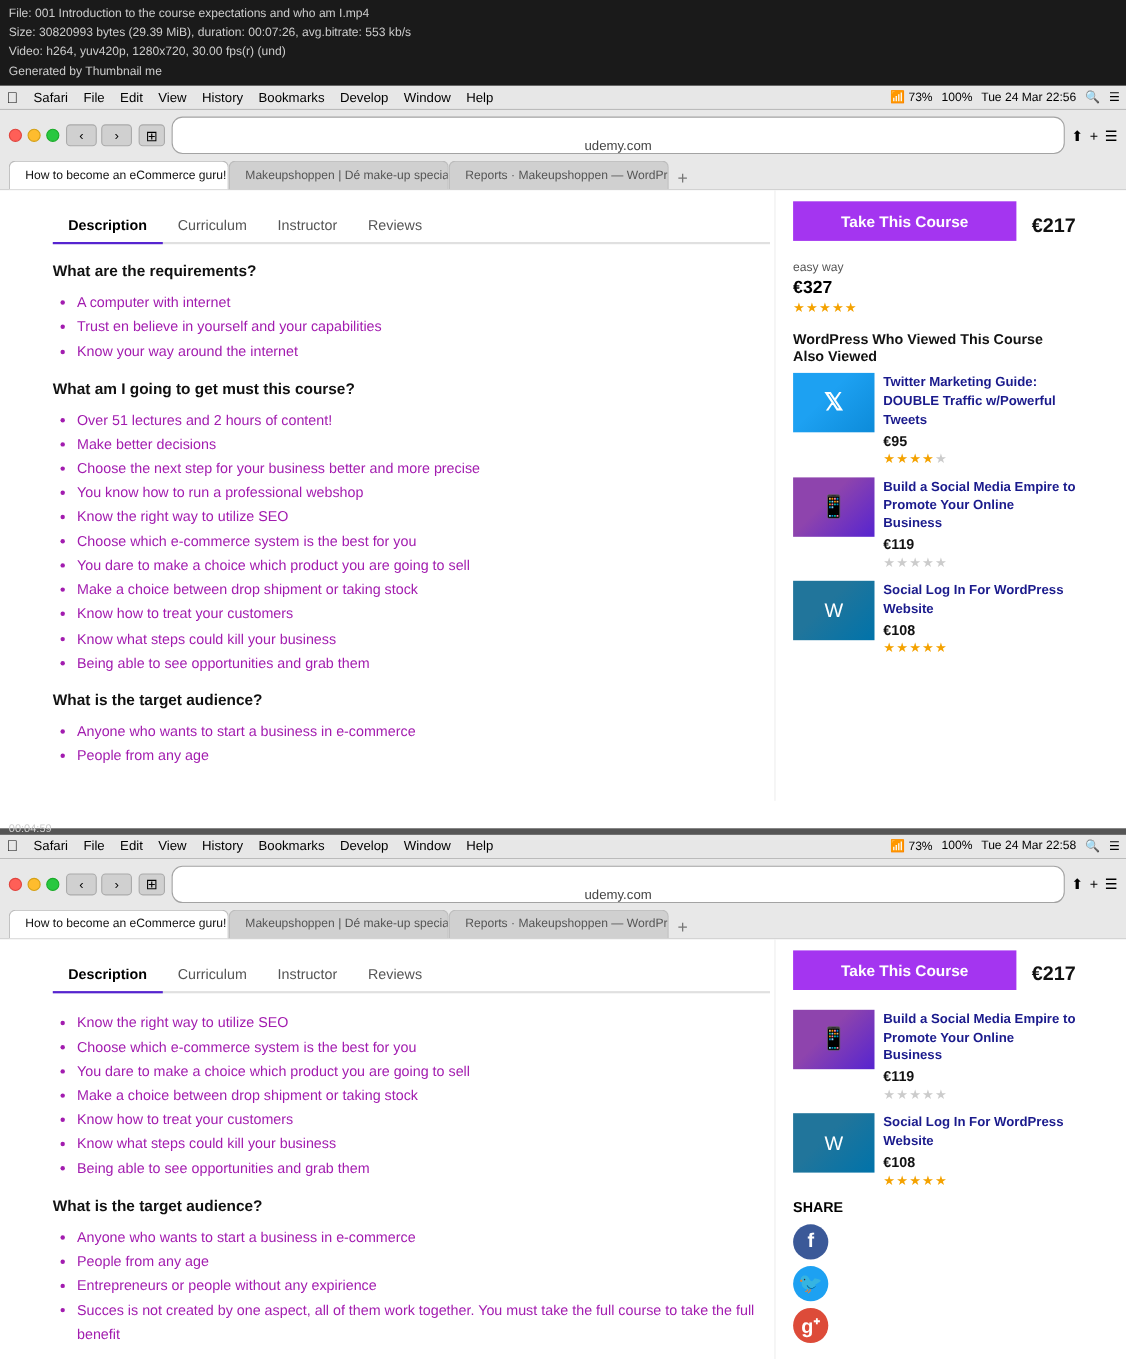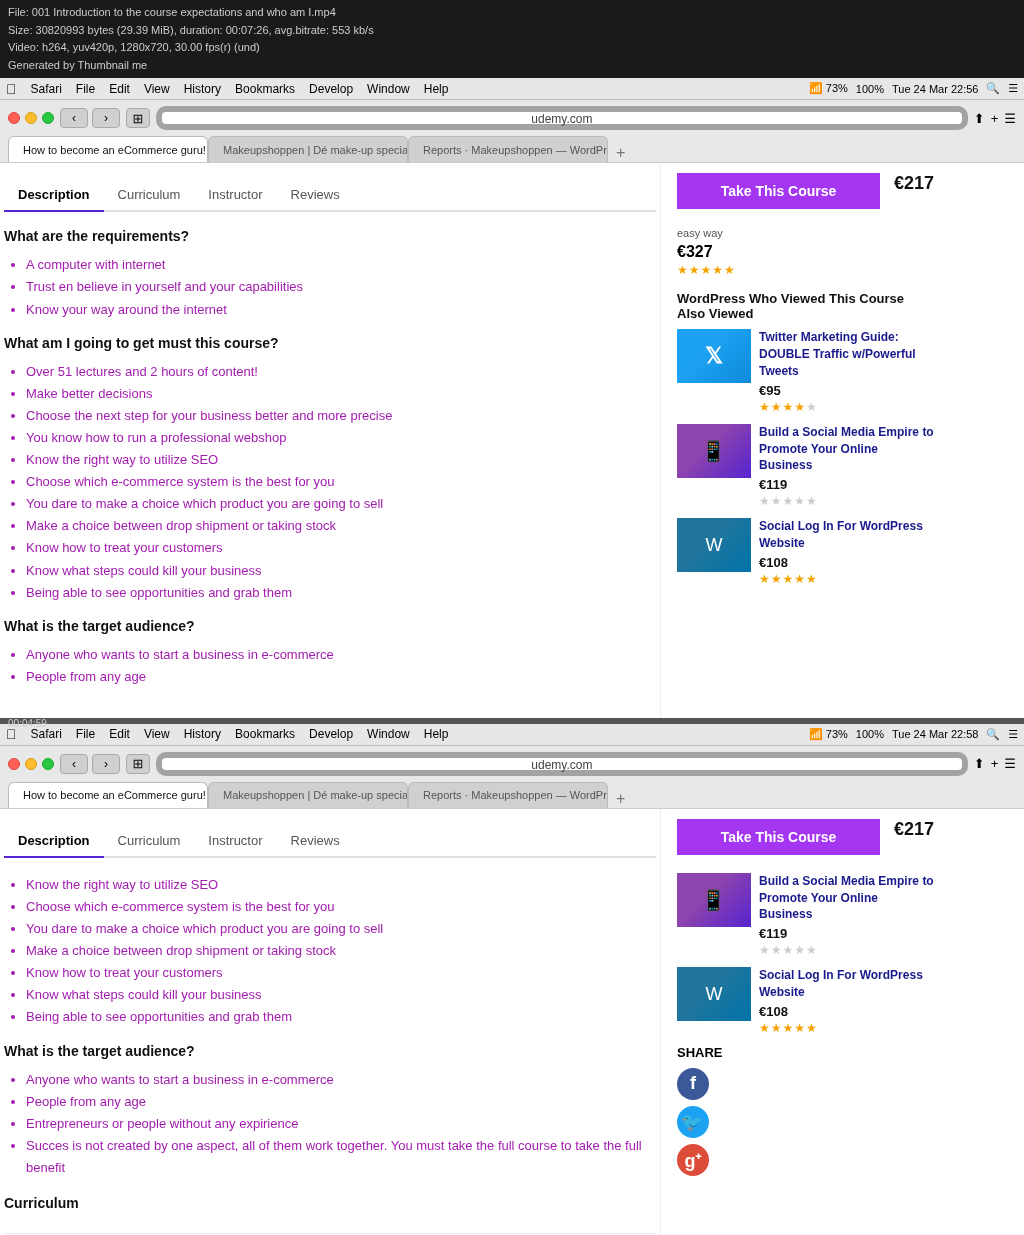--- a/index.html
+++ b/index.html
@@ -41,21 +41,21 @@
       gap: 6px;
       margin-bottom: 6px;
     }
     .traffic-lights { display: flex; gap: 5px; }
     .traffic-light { width: 12px; height: 12px; border-radius: 50%; }
     .tl-red { background: #ff5f57; border: 1px solid #e0443e; }
     .tl-yellow { background: #febc2e; border: 1px solid #d4a017; }
     .tl-green { background: #28c840; border: 1px solid #1aab29; }
     .nav-buttons { display: flex; gap: 4px; }
     .nav-btn { width: 28px; height: 20px; background: #d0d0d0; border: 1px solid #aaa; border-radius: 4px; display: flex; align-items: center; justify-content: center; font-size: 12px; cursor: pointer; }
-    .address-bar { flex: 1; height: 24px; background: #fff; border: 6px solid #a3a3a3; border-radius: 10px; display: flex; align-items: flex-start; justify-content: center; font-size: 12px; color: #444; }
+    .address-bar { flex: 1; height: 34px; background: #fff; border: 1px solid #a3a3a3; border-radius: 10px; display: flex; align-items: flex-end; justify-content: center; font-size: 12px; color: #444; }
 
     
     .browser-tabs {
       display: flex;
       align-items: flex-end;
       gap: 0;
     }
     .browser-tab {
       height: 26px;
       padding: 0 14px;
@@ -81,20 +81,21 @@
     
     .page-content {
       background: #fff;
       display: flex;
       gap: 0;
     }
     .main-content {
       flex: 1;
       padding: 16px 4px;
       max-width: 660px;
+      margin-left: 44px;
     }
 
     
     .sub-tabs {
       display: flex;
       gap: 0;
       border-bottom: 2px solid #e0e0e0;
       margin-bottom: 16px;
     }
     .sub-tab {
@@ -145,20 +146,21 @@
       width: 100%;
       margin-bottom: 8px;
     }
     .price-large {
       font-size: 18px;
       font-weight: 700;
       color: #111;
     }
     .price-header {
       display: flex;
+      align-items: center;
       gap: 14px;
       margin-bottom: 10px;
     }
 
     
     .section-title {
       font-size: 13px;
       font-weight: 700;
       margin: 14px 0 8px 0;
       color: #111;
@@ -369,21 +371,21 @@
       <div class="course-thumb thumb-wordpress">W</div>
       <div class="course-info">
         <div class="course-title-text">Social Log In For WordPress Website</div>
         <div class="course-price">€108</div>
         <div class="stars">★★★★★</div>
       </div>
     </div>
   </div>
 </div>
 
-<div style="background:#555;height:6px;display:flex;align-items:flex-start;justify-content:space-between;padding:0 8px;">
+<div style="background:#555;height:6px;display:flex;align-items:flex-end;justify-content:space-between;padding:0 8px;margin-top:25px;">
   <span style="color:#ccc;font-size:10px;">00:04:59</span>
 </div>
 
 <div class="mac-menubar">
   <span class="apple"></span>
   <span>Safari</span>
   <span>File</span>
   <span>Edit</span>
   <span>View</span>
   <span>History</span>

